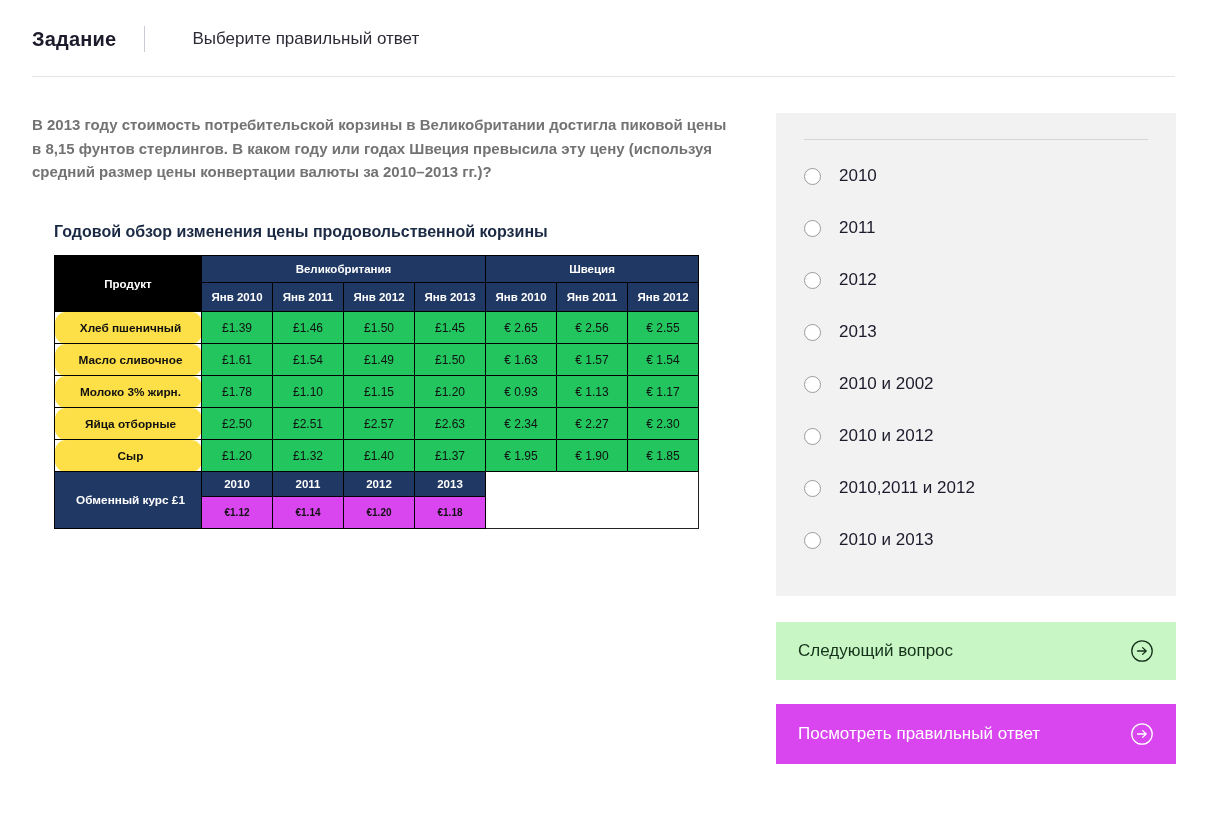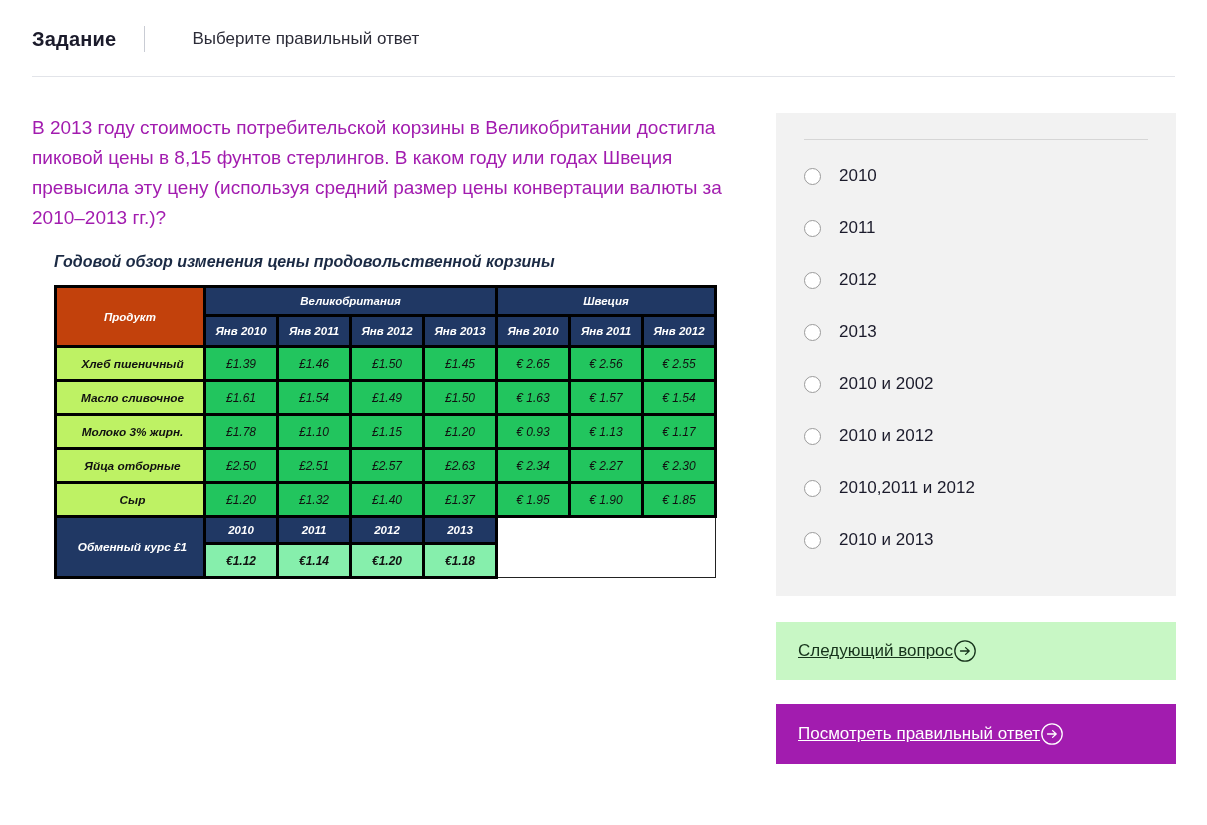--- a/index.html
+++ b/index.html
@@ -57,79 +57,79 @@
     flex: 0 0 712px;
   }
   .right-col {
     margin-left: 32px;
     width: 400px;
     flex: 0 0 400px;
   }
 
   
   .question {
-    font-size: 19px;
-    font-weight: normal;
+    font-size: 15px;
+    font-weight: bold;
     line-height: 1.58;
-    color: #a21caf;
+    color: #737373;
     max-width: 706px;
   }
 
   
   .figure {
-    margin-top: 20px;
-    font-style: italic;
+    margin-top: 39px;
   }
   .figure-title {
     font-size: 16px;
     font-weight: bold;
     color: #1b2a44;
     margin-left: 22px;
     margin-bottom: 14px;
   }
   table.data {
     border-collapse: collapse;
     margin-left: 22px;
     font-size: 11.5px;
     color: #111;
     border: 1px solid #222;
   }
   table.data th, table.data td {
-    border: 3px solid #000000;
+    border: 1px solid #000000;
     padding: 0;
     text-align: center;
     vertical-align: middle;
   }
   .hdr {
     background: #203864;
     color: #ffffff;
     font-weight: bold;
     font-size: 11.5px;
   }
   .hdr-prod {
-    background: #c2410c;
+    background: #000000;
     color: #ffffff;
     font-weight: bold;
     width: 146px;
     height: 54px;
   }
   .hdr-group {
     height: 26px;
   }
   .hdr-month {
     height: 28px;
     width: 70px;
   }
   .row-label {
     text-align: left;
     padding-left: 5px !important;
     font-weight: bold;
     font-size: 11.8px;
     height: 31px;
-    background: #bef264;
+    background: #fde047;
+    border-radius: 11px;
   }
   .cell {
     height: 31px;
     font-size: 12px;
     background: #22c55e;
     width: 70px;
   }
   .rate-label {
     background: #203864;
     color: #fff;
@@ -140,23 +140,23 @@
   }
   .rate-year {
     background: #203864;
     color: #fff;
     font-weight: bold;
     height: 24px;
     font-size: 11.5px;
   }
   .rate-val {
     height: 31px;
-    font-size: 12px;
-    font-weight: bold;
-    background: #86efac;
+    font-size: 10px;
+    font-weight: bold;
+    background: #d946ef;
   }
   .empty-cell {
     background: #ffffff;
     border: none !important;
   }
 
   
   .answers {
     background: #f2f2f2;
     padding: 26px 28px 30px 28px;
@@ -191,35 +191,34 @@
   }
   .option-label {
     font-size: 17px;
     color: #1b1b2b;
   }
 
   
   .btn {
     display: flex;
     align-items: center;
-    justify-content: flex-start;
+    justify-content: space-between;
     box-sizing: border-box;
     padding: 0 22px;
     height: 58px;
     cursor: pointer;
     font-size: 17px;
-    text-decoration: underline;
   }
   .btn-next {
     background: #c8f7c5;
     color: #16321b;
     margin-top: 26px;
   }
   .btn-answer {
-    background: #a21caf;
+    background: #d946ef;
     color: #ffffff;
     margin-top: 24px;
     height: 60px;
     font-size: 17px;
   }
   .arrow-icon {
     flex: 0 0 24px;
     width: 24px;
     height: 24px;
   }

